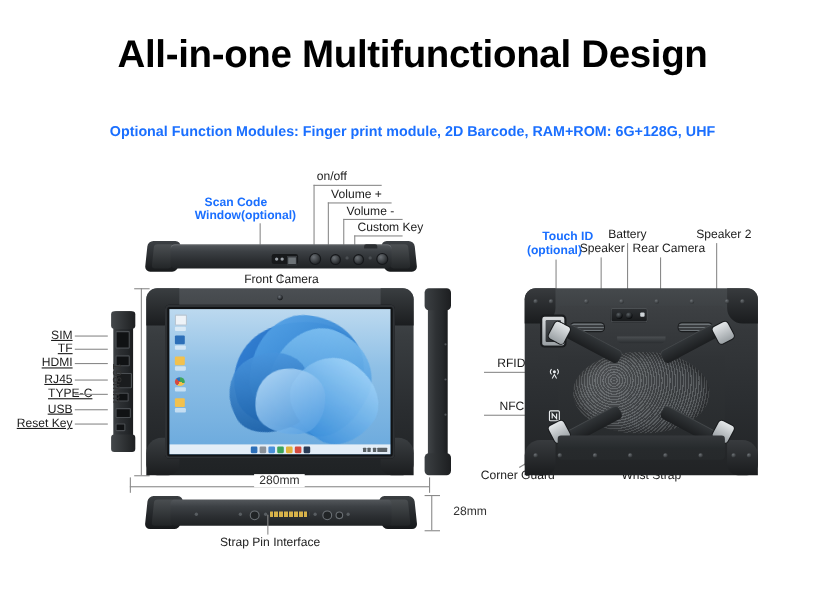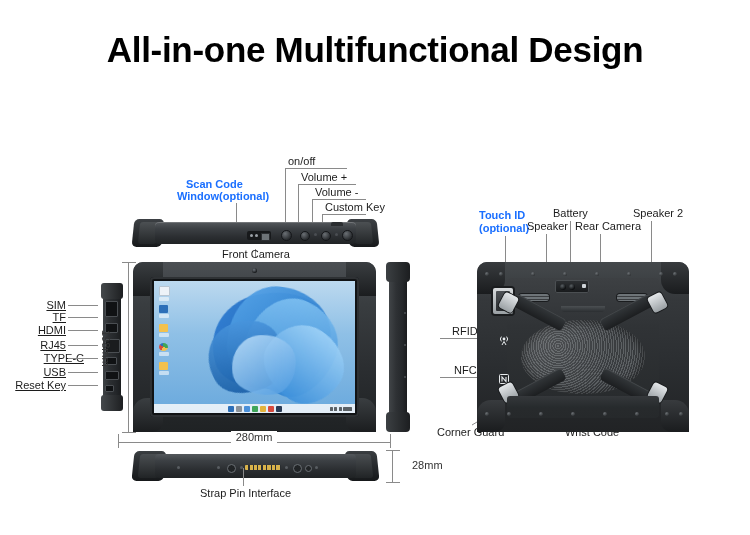--- a/index.html
+++ b/index.html
@@ -188,20 +188,21 @@
     background:linear-gradient(180deg,#e4e7e9,#9aa0a4);box-shadow:0 0 0 1px #1a1c1e;}
   .bv-botline{position:absolute;left:30px;top:134px;width:152px;height:12px;border-radius:3px;
     background:linear-gradient(180deg,#35383b,#262a2c);}
 </style>
 </head>
 <body>
 
 <div class="stage">
 
   <div class="abs title">All-in-one Multifunctional Design</div>
+  <div class="abs optional-line">Optional Function Modules:  Finger print module, 2D Barcode, RAM+ROM: 6G+128G, UHF</div>
 
   <div class="abs lbl blue" style="left:186px;top:178px;">Scan Code</div>
   <div class="abs lbl blue" style="left:177px;top:190px;">Window(optional)</div>
   <div class="abs ln ln-v" style="left:236px;top:203px;height:24px;"></div>
 
   <div class="abs lbl" style="left:288px;top:155px;">on/off</div>
   <div class="abs ln ln-h" style="left:285px;top:168px;width:62px;"></div>
   <div class="abs ln ln-v" style="left:285px;top:168px;height:60px;"></div>
 
   <div class="abs lbl" style="left:301px;top:171px;">Volume +</div>
@@ -376,21 +377,21 @@
   </div>
 
   <div class="abs ln ln-v" style="left:392px;top:450px;height:32px;"></div>
   <div class="abs ln ln-h" style="left:386px;top:450px;width:14px;"></div>
   <div class="abs ln ln-h" style="left:386px;top:482px;width:14px;"></div>
   <div class="abs dim" style="left:400px;top:459px;margin-left:12px;">28mm</div>
 
   <div class="abs ln ln-v" style="left:243px;top:468px;height:18px;"></div>
   <div class="abs lbl" style="left:200px;top:487px;">Strap Pin Interface</div>
 
-  <div class="abs lbl blue" style="left:479px;top:209px;">Touch ID</div>
+  <div class="abs lbl blue" style="left:493px;top:209px;">Touch ID</div>
   <div class="abs lbl blue" style="left:479px;top:222px;">(optional)</div>
   <div class="abs ln ln-v" style="left:505px;top:236px;height:52px;"></div>
 
   <div class="abs lbl" style="left:527px;top:220px;">Speaker</div>
   <div class="abs ln ln-v" style="left:546px;top:234px;height:58px;"></div>
 
   <div class="abs lbl" style="left:553px;top:207px;">Battery</div>
   <div class="abs ln ln-v" style="left:570px;top:221px;height:97px;"></div>
 
   <div class="abs lbl" style="left:575px;top:220px;">Rear Camera</div>
@@ -403,21 +404,21 @@
   <div class="abs ln ln-h" style="left:440px;top:338px;width:62px;"></div>
 
   <div class="abs lbl" style="left:454px;top:364px;">NFC</div>
   <div class="abs ln ln-h" style="left:440px;top:377px;width:62px;"></div>
 
   <div class="abs lbl" style="left:437px;top:426px;">Corner Guard</div>
   <svg class="abs" style="left:470px;top:405px;width:40px;height:22px;">
     <line x1="2" y1="20" x2="32" y2="2" stroke="#8a8a8a" stroke-width="1"></line>
   </svg>
 
-  <div class="abs lbl" style="left:565px;top:426px;">Wrist Code</div>
+  <div class="abs lbl" style="left:565px;top:426px;">Wrist Strap</div>
   <div class="abs ln ln-v" style="left:597px;top:395px;height:28px;"></div>
 
   <div class="abs" id="back-view">
     <div class="bv-shell"></div>
     <div class="bv-corner tl"></div>
     <div class="bv-corner tr"></div>
     <div class="bv-corner bl"></div>
     <div class="bv-corner br"></div>
 
     <div class="bv-screwrow" style="top:10px;">

